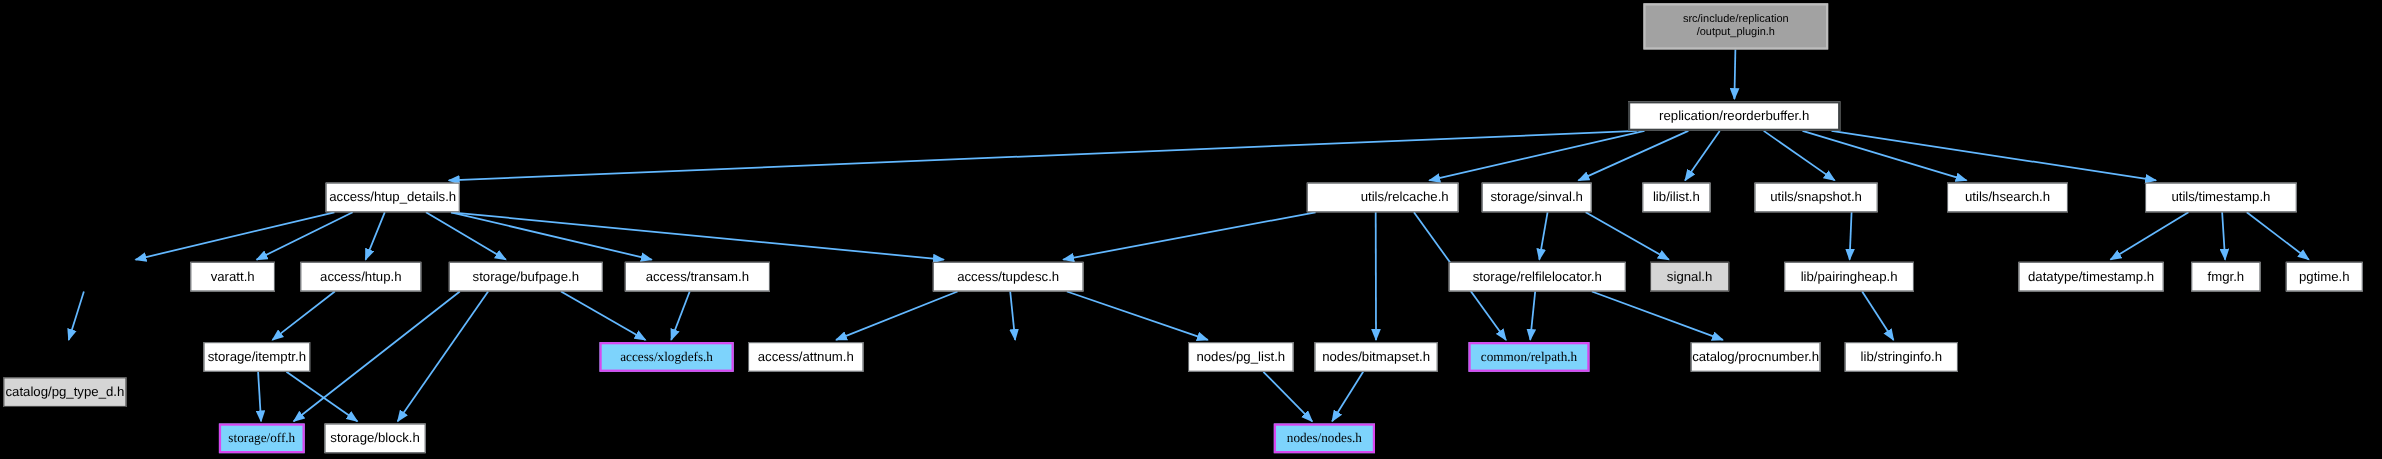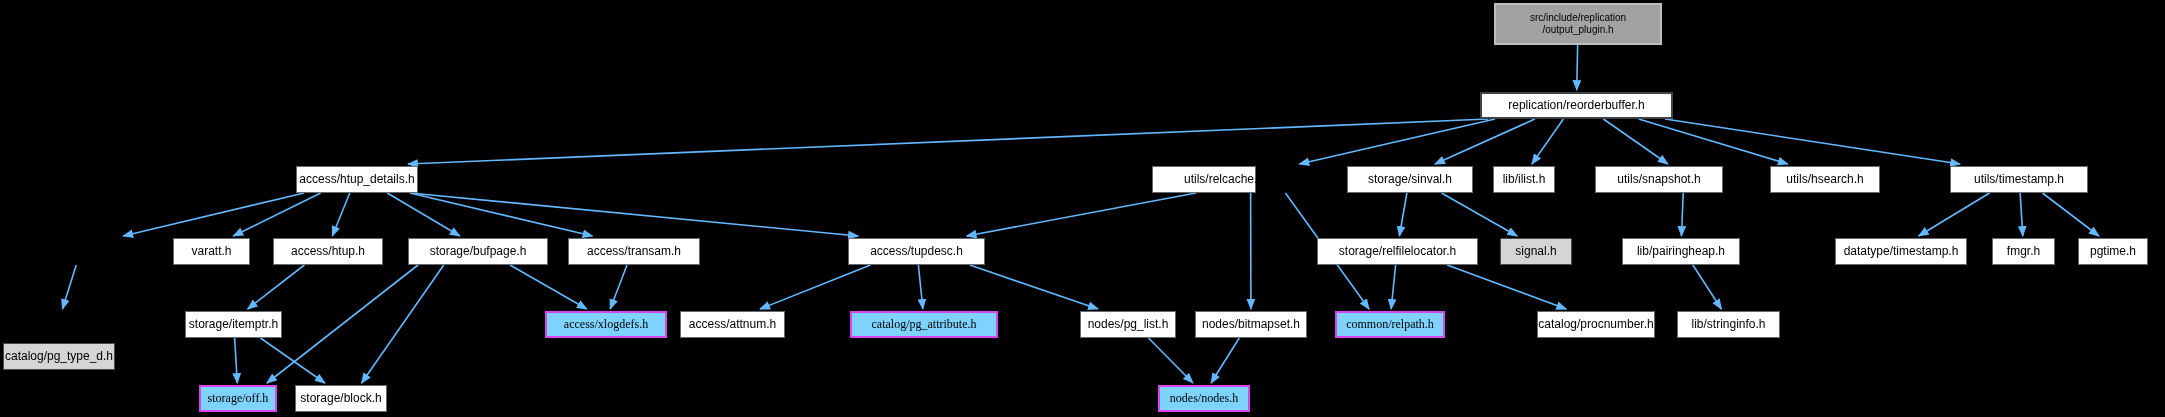--- a/index.html
+++ b/index.html
@@ -83,30 +83,30 @@
     <div class="gnode root" style="left: 1494px; top: 3px; width: 168px; height: 42px;">
       <span>src/include/replication</span>
       <span>/output_plugin.h</span>
     </div>
     <div class="gnode main" style="left: 1480px; top: 92px; width: 193px; height: 27px;">
       <span>replication/reorderbuffer.h</span>
     </div>
     <div class="gnode normal" style="left: 296px; top: 166px; width: 122px; height: 27px;">
       <span>access/htup_details.h</span>
     </div>
-    <div class="gnode normal" style="left: 1152px; top: 166px; width: 104px; height: 27px; padding-left: 40px;">
+    <div class="gnode normal" style="left: 1188px; top: 166px; width: 138px; height: 27px; padding-left: 40px;">
       <span>utils/relcache.h</span>
     </div>
-    <div class="gnode normal" style="left: 1347px; top: 166px; width: 126px; height: 27px;">
+    <div class="gnode normal" style="left: 1347px; top: 166px; width: 100px; height: 27px;">
       <span>storage/sinval.h</span>
     </div>
     <div class="gnode normal" style="left: 1493px; top: 166px; width: 62px; height: 27px;">
       <span>lib/ilist.h</span>
     </div>
-    <div class="gnode normal" style="left: 1595px; top: 166px; width: 128px; height: 27px;">
+    <div class="gnode normal" style="left: 1595px; top: 166px; width: 112px; height: 27px;">
       <span>utils/snapshot.h</span>
     </div>
     <div class="gnode normal" style="left: 1770px; top: 166px; width: 110px; height: 27px;">
       <span>utils/hsearch.h</span>
     </div>
     <div class="gnode normal" style="left: 1950px; top: 166px; width: 138px; height: 27px;">
       <span>utils/timestamp.h</span>
     </div>
     <div class="gnode normal" style="left: 173px; top: 238px; width: 77px; height: 27px;">
       <span>varatt.h</span>
@@ -146,23 +146,20 @@
     </div>
     <div class="gnode normal" style="left: 185px; top: 311px; width: 97px; height: 27px;">
       <span>storage/itemptr.h</span>
     </div>
     <div class="gnode truncated" style="left: 545px; top: 311px; width: 122px; height: 27px;">
       <span>access/xlogdefs.h</span>
     </div>
     <div class="gnode normal" style="left: 680px; top: 311px; width: 105px; height: 27px;">
       <span>access/attnum.h</span>
     </div>
-    <div class="gnode truncated" style="left: 850px; top: 311px; width: 148px; height: 27px;">
-      <span>catalog/pg_attribute.h</span>
-    </div>
     <div class="gnode normal" style="left: 1080px; top: 311px; width: 96px; height: 27px;">
       <span>nodes/pg_list.h</span>
     </div>
     <div class="gnode normal" style="left: 1195px; top: 311px; width: 112px; height: 27px;">
       <span>nodes/bitmapset.h</span>
     </div>
     <div class="gnode truncated" style="left: 1335px; top: 311px; width: 110px; height: 27px;">
       <span>common/relpath.h</span>
     </div>
     <div class="gnode normal" style="left: 1537px; top: 311px; width: 118px; height: 27px;">

